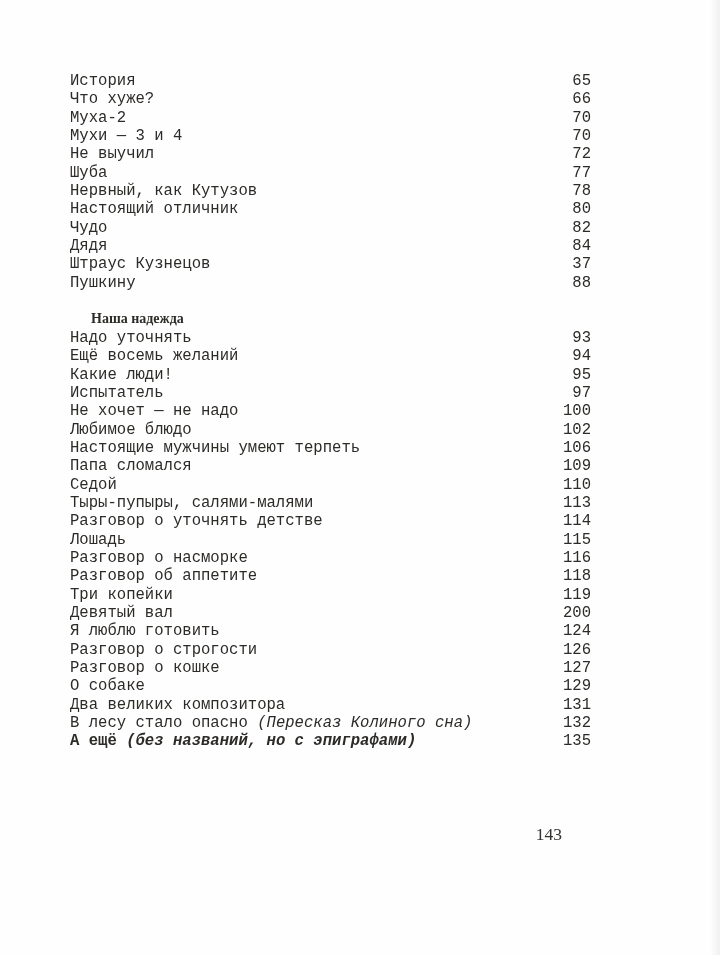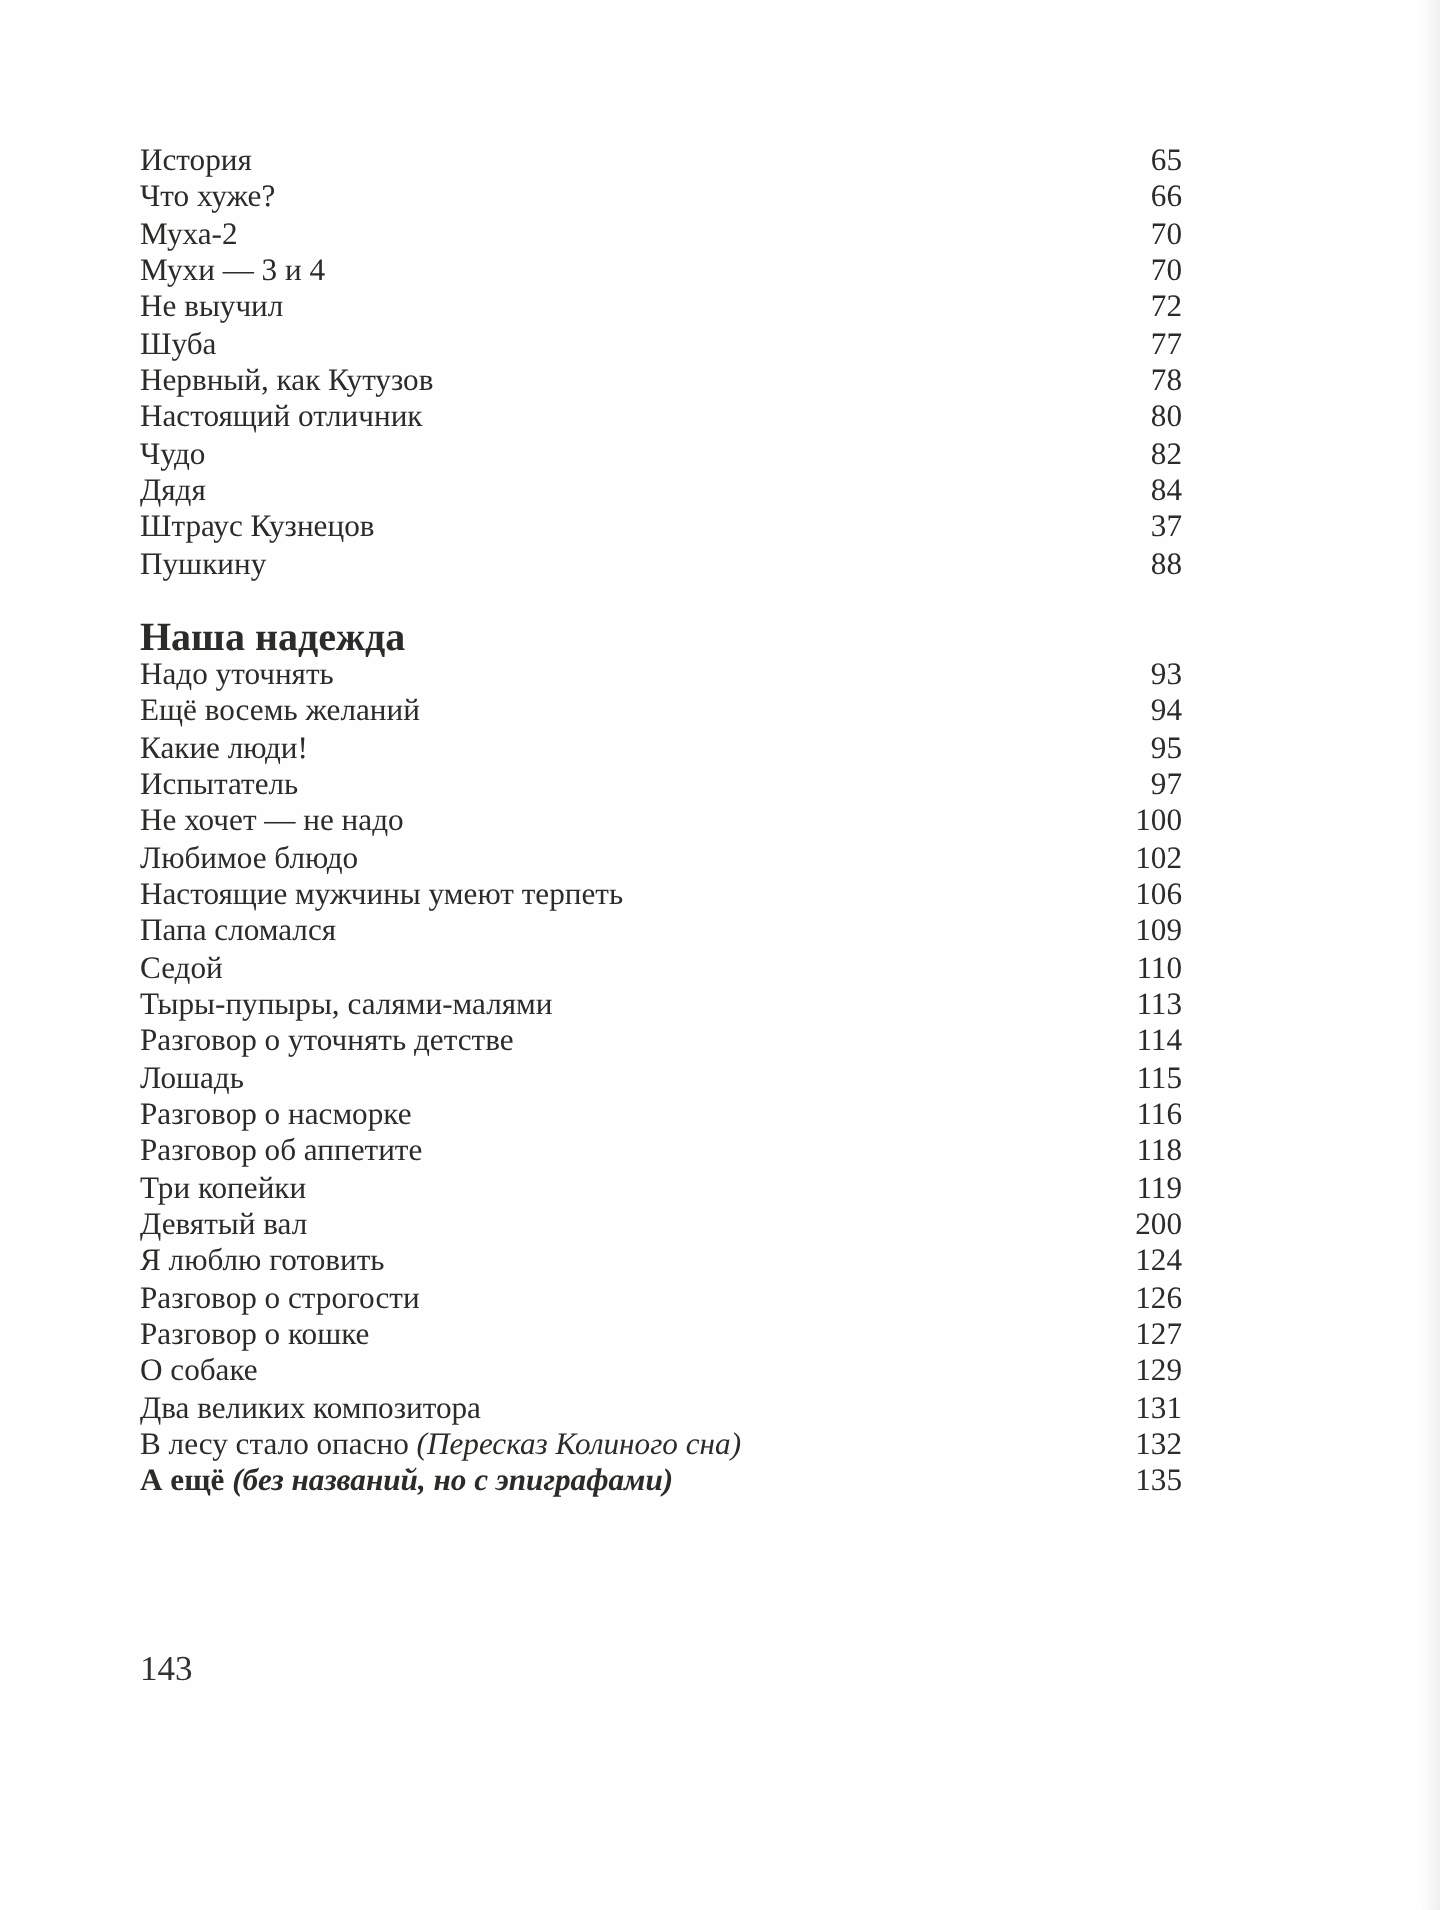--- a/index.html
+++ b/index.html
@@ -28,20 +28,21 @@
     left: 70px;
     top: 72px;
     width: 521px;
   }
   .toc-row {
     display: flex;
     align-items: flex-start;
     height: 18.35px;
     font-size: 15.6px;
     line-height: 18.35px;
+    font-family: Liberation Mono, monospace;
   }
   .toc-title {
     white-space: nowrap;
   }
   .toc-title .it {
     font-style: italic;
   }
   .toc-title.b {
     font-weight: bold;
   }
@@ -55,30 +56,31 @@
     background-position: left bottom 3.2px;
   }
   .toc-pagenum {
     white-space: nowrap;
   }
   .section-gap {
     height: 18.35px;
   }
   .section-header {
     height: 18.35px;
-    font-size: 20px;
+    font-size: 14px;
     line-height: 18.35px;
     font-weight: bold;
+    margin-left: 21px;
   }
   .folio {
     position: absolute;
     left: 70px;
     top: 824px;
     width: 492px;
-    text-align: left;
+    text-align: right;
     font-size: 17.5px;
     color: #343230;
   }
 </style>
 </head>
 <body>
 
 <div class="toc">
     <div class="toc-row">
       <span class="toc-title">История</span>

